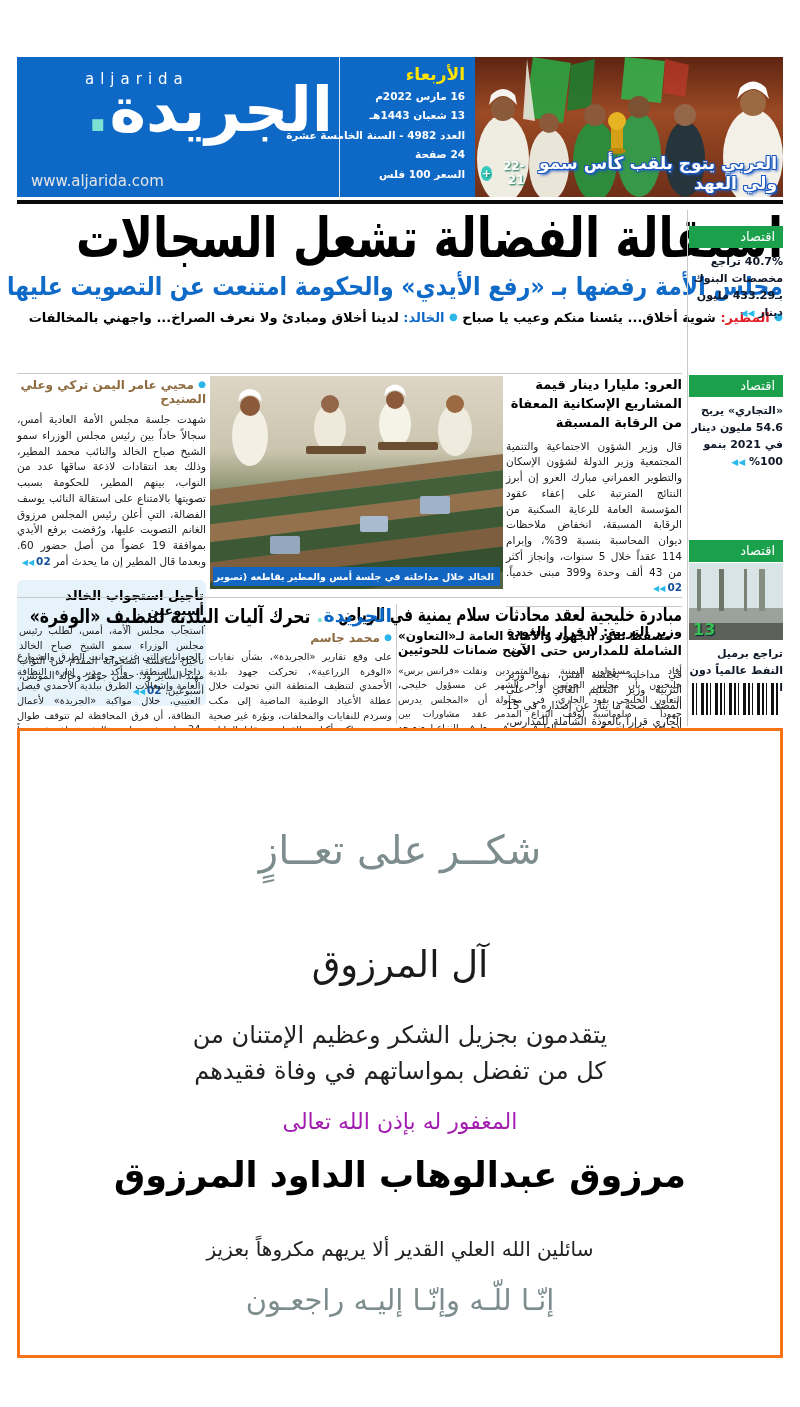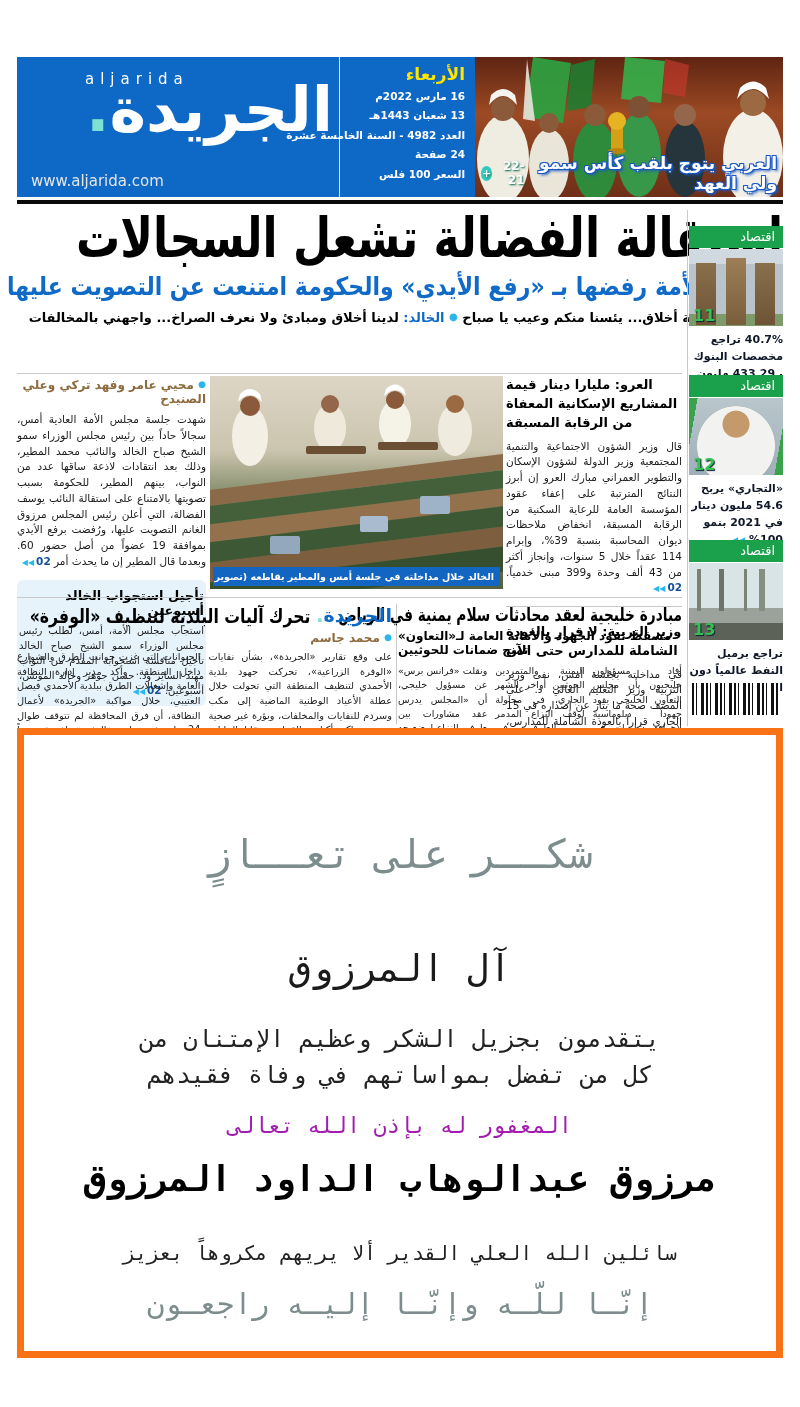--- a/index.html
+++ b/index.html
@@ -69,21 +69,21 @@
           transparent 35px 55px,#7a8276 55px 58px,transparent 58px 70px,#868e82 70px 76px,transparent 76px) 0 6px/100% 55% no-repeat,
         linear-gradient(180deg,#d9e4e6 0 58%,#9aa29b 58% 78%,#5d6258 78% 100%);}
   .barcode{position:absolute;right:3px;width:88px;height:32px;background:
         repeating-linear-gradient(90deg,#111 0 2px,#fff 2px 4px,#111 4px 5px,#fff 5px 9px,#111 9px 12px,#fff 12px 14px);}
 
   .v-divider{position:absolute;width:1px;background:#c9c9c9;}
   .h-hairline{position:absolute;height:1px;background:#c9c9c9;}
 
   
   .mid-col{position:absolute;right:118px;top:376px;width:176px;}
-  .mid-title{font-size:13px;font-weight:bold;line-height:1.45;color:#000;text-align:left;}
+  .mid-title{font-size:13px;font-weight:bold;line-height:1.45;color:#000;text-align:right;}
   .mid-body{margin-top:6px;font-size:10.5px;line-height:1.5;text-align:justify;color:#1a1a1a;}
   .pref{font-weight:bold;color:#13509b;font-size:10.5px;white-space:nowrap;}
   .pref .arr{color:#29b9ea;font-size:8px;letter-spacing:-2px;margin-right:2px;}
   .mid-art2{margin-top:16px;}
 
   .parl-photo{position:absolute;right:297px;top:376px;width:293px;height:213px;overflow:hidden;}
   .parl-caption{position:absolute;left:3px;right:3px;bottom:3px;height:19px;line-height:19px;
         background:#1266c2;color:#fff;font-size:9.5px;font-weight:bold;padding:0 6px;text-align:right;
         white-space:nowrap;overflow:hidden;}
 
@@ -110,21 +110,21 @@
   .wafra-title{font-size:16px;font-weight:bold;color:#000;transform:scale(.98,1.2);transform-origin:right center;}
   .wafra .byline{margin-top:5px;}
   .wafra .cols{margin-top:5px;}
   .wafra .cols .col{font-size:9.8px;}
   .plus-disc{display:inline-flex;align-items:center;justify-content:center;width:11px;height:11px;
         border-radius:50%;background:#35c9bd;color:#fff;font-size:9px;font-weight:bold;line-height:1;
         vertical-align:-1px;margin-right:2px;}
 
   
   .obit{position:absolute;left:17px;top:728px;width:766px;height:630px;box-sizing:border-box;
-        border:7px solid #f97316;background:#fff;font-family:Liberation Mono, monospace;}
+        border:3px solid #f97316;background:#fff;}
   .obit div{position:absolute;left:0;right:0;text-align:center;}
   .obit-header{top:96px;font-size:40px;color:#7d8d8d;}
   .obit-family{top:212px;font-size:37px;color:#1a1a1a;}
   .obit-line1{top:290px;font-size:24px;color:#222;}
   .obit-line2{top:326px;font-size:24px;color:#222;}
   .obit-line3{top:378px;font-size:22px;color:#a21caf;}
   .obit-name{top:424px;font-size:35px;font-weight:bold;color:#000;}
   .obit-line4{top:506px;font-size:20px;color:#222;}
   .obit-line5{top:552px;font-size:29px;color:#7d8d8d;}
 </style>
@@ -203,32 +203,26 @@
       <span class="q-name-red">المطير:</span><span> شوية أخلاق... يئسنا منكم وعيب يا صباح </span>
       <span class="q-bullet">●</span>
       <span class="q-name-blue">الخالد:</span><span> لدينا أخلاق ومبادئ ولا نعرف الصراخ... واجهني بالمخالفات</span>
     </div>
   </div>
 
   <div class="sidebar">
 
     <div class="sb-item" style="top:226px">
       <div class="sb-badge">اقتصاد</div>
-      <div class="sb-thumb thumb-buildings">
-        <span class="sb-num">11</span>
-      </div>
       <div class="sb-text"><span>40.7% تراجع مخصصات البنوك بـ433.29 مليون دينار</span>
         <span class="sb-arr">◀◀</span></div>
     </div>
 
     <div class="sb-item" style="top:375px">
       <div class="sb-badge">اقتصاد</div>
-      <div class="sb-thumb thumb-portrait">
-        <span class="sb-num">12</span>
-      </div>
       <div class="sb-text"><span>«التجاري» يربح 54.6 مليون دينار في 2021 بنمو 100%</span>
         <span class="sb-arr">◀◀</span></div>
     </div>
 
     <div class="sb-item" style="top:540px">
       <div class="sb-badge">اقتصاد</div>
       <div class="sb-thumb thumb-refinery">
         <span class="sb-num">13</span>
       </div>
       <div class="sb-text"><span>تراجع برميل النفط عالمياً دون الـ100 دولار</span>
@@ -289,21 +283,21 @@
       <rect x="210" y="120" width="30" height="18" rx="2" fill="#9fb3c8"></rect>
       <rect x="150" y="140" width="28" height="16" rx="2" fill="#a9bccf"></rect>
       <rect x="60" y="160" width="30" height="18" rx="2" fill="#93a8bd"></rect>
     </svg>
     <div class="parl-caption">الخالد خلال مداخلته في جلسة أمس والمطير يقاطعه (تصوير عبدالله الخلف)</div>
   </div>
 
   <div class="main-col">
     <div class="byline">
       <span class="q-bullet">●</span>
-      <span>محيي عامر وفهد تركي وعلي الصنيدح</span>
+      <span>محيي عامر اليمن تركي وعلي الصنيدح</span>
     </div>
     <div class="main-body"><span>شهدت جلسة مجلس الأمة العادية أمس، سجالاً حاداً بين رئيس مجلس الوزراء سمو الشيخ صباح الخالد والنائب محمد المطير، وذلك بعد انتقادات لاذعة ساقها عدد من النواب، بينهم المطير، للحكومة بسبب تصويتها بالامتناع على استقالة النائب يوسف الفضالة، التي أعلن رئيس المجلس مرزوق الغانم التصويت عليها، ورُفضت برفع الأيدي بموافقة 19 عضواً من أصل حضور 60. وبعدما قال المطير إن ما يحدث أمر</span>
       <span class="pref"><b>02</b><span class="arr">◀◀</span></span></div>
 
     <div class="boxed">
       <div class="boxed-title">تأجيل استجواب الخالد أسبوعين</div>
       <div class="boxed-body"><span>استجاب مجلس الأمة، أمس، لطلب رئيس مجلس الوزراء سمو الشيخ صباح الخالد تأجيل مناقشة استجوابه المقدم من النواب مهند الساير ود. حسن جوهر وخالد المونس، أسبوعين.</span>
         <span class="pref"><b>02</b><span class="arr">◀◀</span></span></div>
     </div>
   </div>

